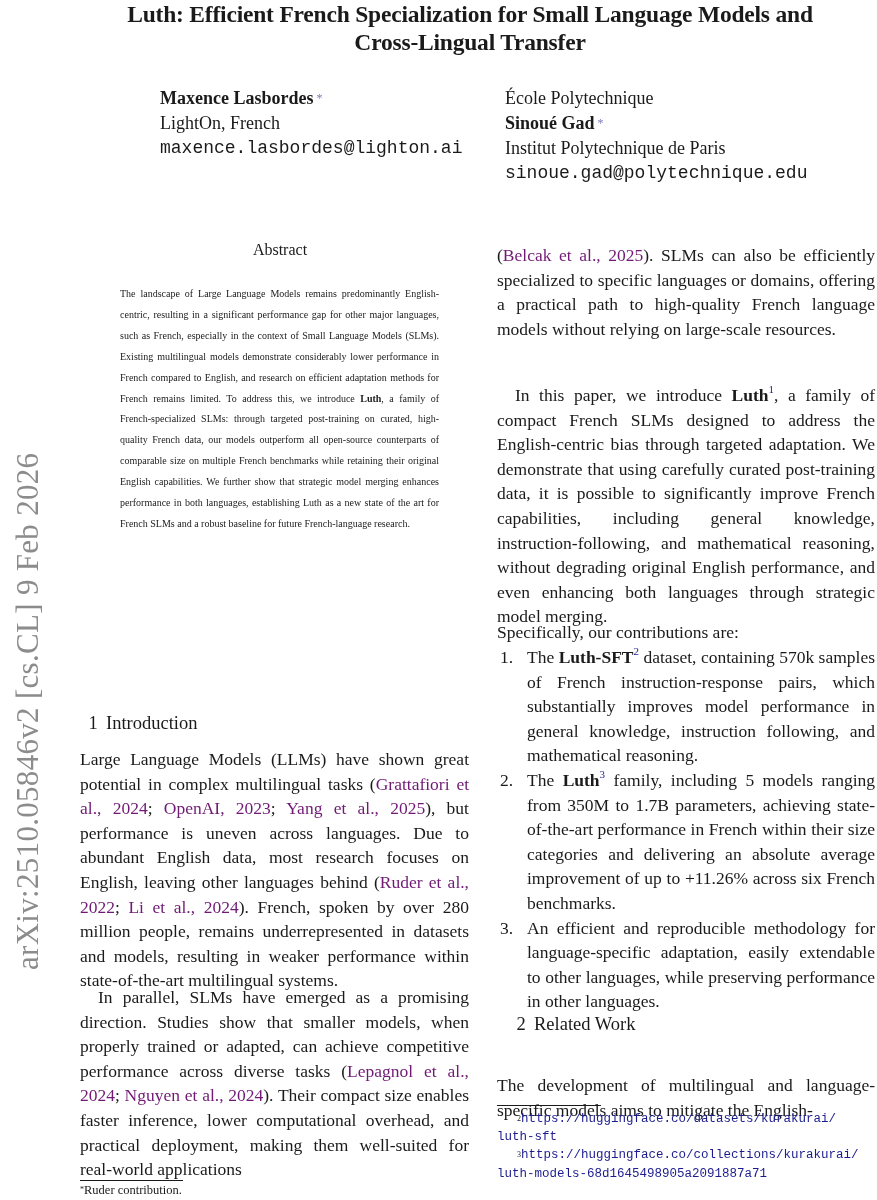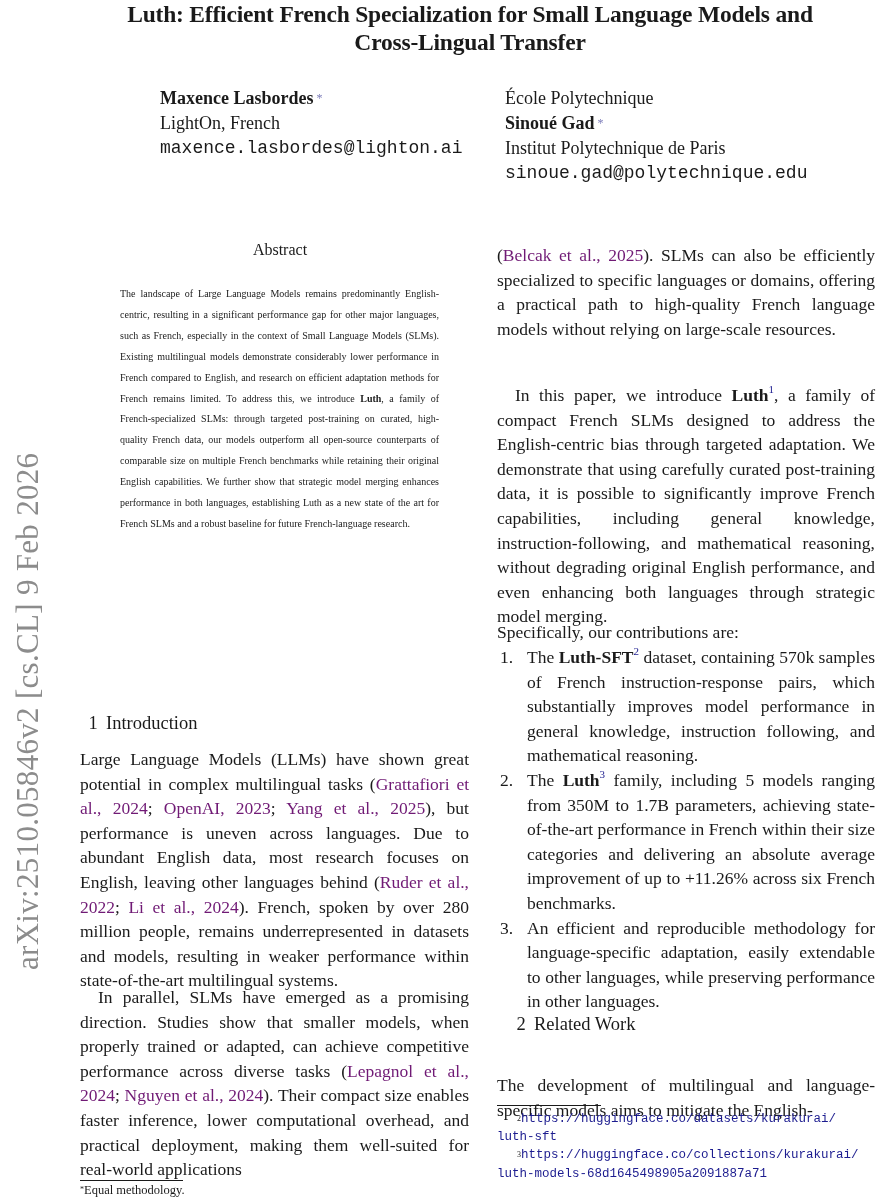--- a/index.html
+++ b/index.html
@@ -100,21 +100,21 @@
 
 <div class="section-h" style="left:80px; top:713px;">
   <span class="num">1</span><span>Introduction</span>
 </div>
 
 <div class="col-text col-left" style="top:747px;"><span>Large Language Models (LLMs) have shown great potential in complex multilingual tasks (</span><a class="cite">Grattafiori et al., 2024</a><span>; </span><a class="cite">OpenAI, 2023</a><span>; </span><a class="cite">Yang et al., 2025</a><span>), but performance is uneven across languages. Due to abundant English data, most research focuses on English, leaving other languages behind (</span><a class="cite">Ruder et al., 2022</a><span>; </span><a class="cite">Li et al., 2024</a><span>). French, spoken by over 280 million people, remains underrepresented in datasets and models, resulting in weaker perfor­mance within state-of-the-art multilingual systems.</span></div>
 
 <div class="col-text col-left indent" style="top:985px;"><span>In parallel, SLMs have emerged as a promising direction. Studies show that smaller models, when properly trained or adapted, can achieve competi­tive performance across diverse tasks (</span><a class="cite">Lepagnol et al., 2024</a><span>; </span><a class="cite">Nguyen et al., 2024</a><span>). Their compact size enables faster inference, lower computational overhead, and practical deployment, making them well-suited for real-world applications</span></div>
 
 <div class="fn-rule" style="left:80px; top:1180px; width:103px;"></div>
-<div class="footnote-left"><span class="m">*</span><span>Equal methodology.</span></div>
+<div class="footnote-left"><span class="m">*</span><span>Ruder contribution.</span></div>
 
 <div class="col-text col-right" style="top:243px;"><span>(</span><a class="cite">Belcak et al., 2025</a><span>). SLMs can also be efficiently specialized to specific languages or domains, offering a practical path to high-quality French language models without relying on large-scale resources.</span></div>
 
 <div class="col-text col-right indent" style="top:383px;"><span>In this paper, we introduce </span><span class="bold">Luth</span><sup class="fn">1</sup><span>, a family of compact French SLMs designed to address the English-centric bias through targeted adaptation. We demonstrate that using carefully curated post-training data, it is possible to significantly improve French capabilities, including general knowledge, instruction-following, and mathematical reasoning, without degrading original English performance, and even enhancing both languages through strate­gic model merging.</span></div>
 
 <div class="col-text col-right" style="top:620px;">Specifically, our contributions are:</div>
 
 <ol class="contrib">
   <li><span class="n">1.</span><span>The </span><span class="bold">Luth-SFT</span><sup class="fn">2</sup><span> dataset, containing 570k samples of French instruction-response pairs, which substantially improves model perfor­mance in general knowledge, instruction fol­lowing, and mathematical reasoning.</span></li>
   <li><span class="n">2.</span><span>The </span><span class="bold">Luth</span><sup class="fn">3</sup><span> family, including 5 models ranging from 350M to 1.7B parameters, achieving state-of-the-art performance in French within their size categories and delivering an absolute aver­age improvement of up to +11.26% across six French benchmarks.</span></li>

